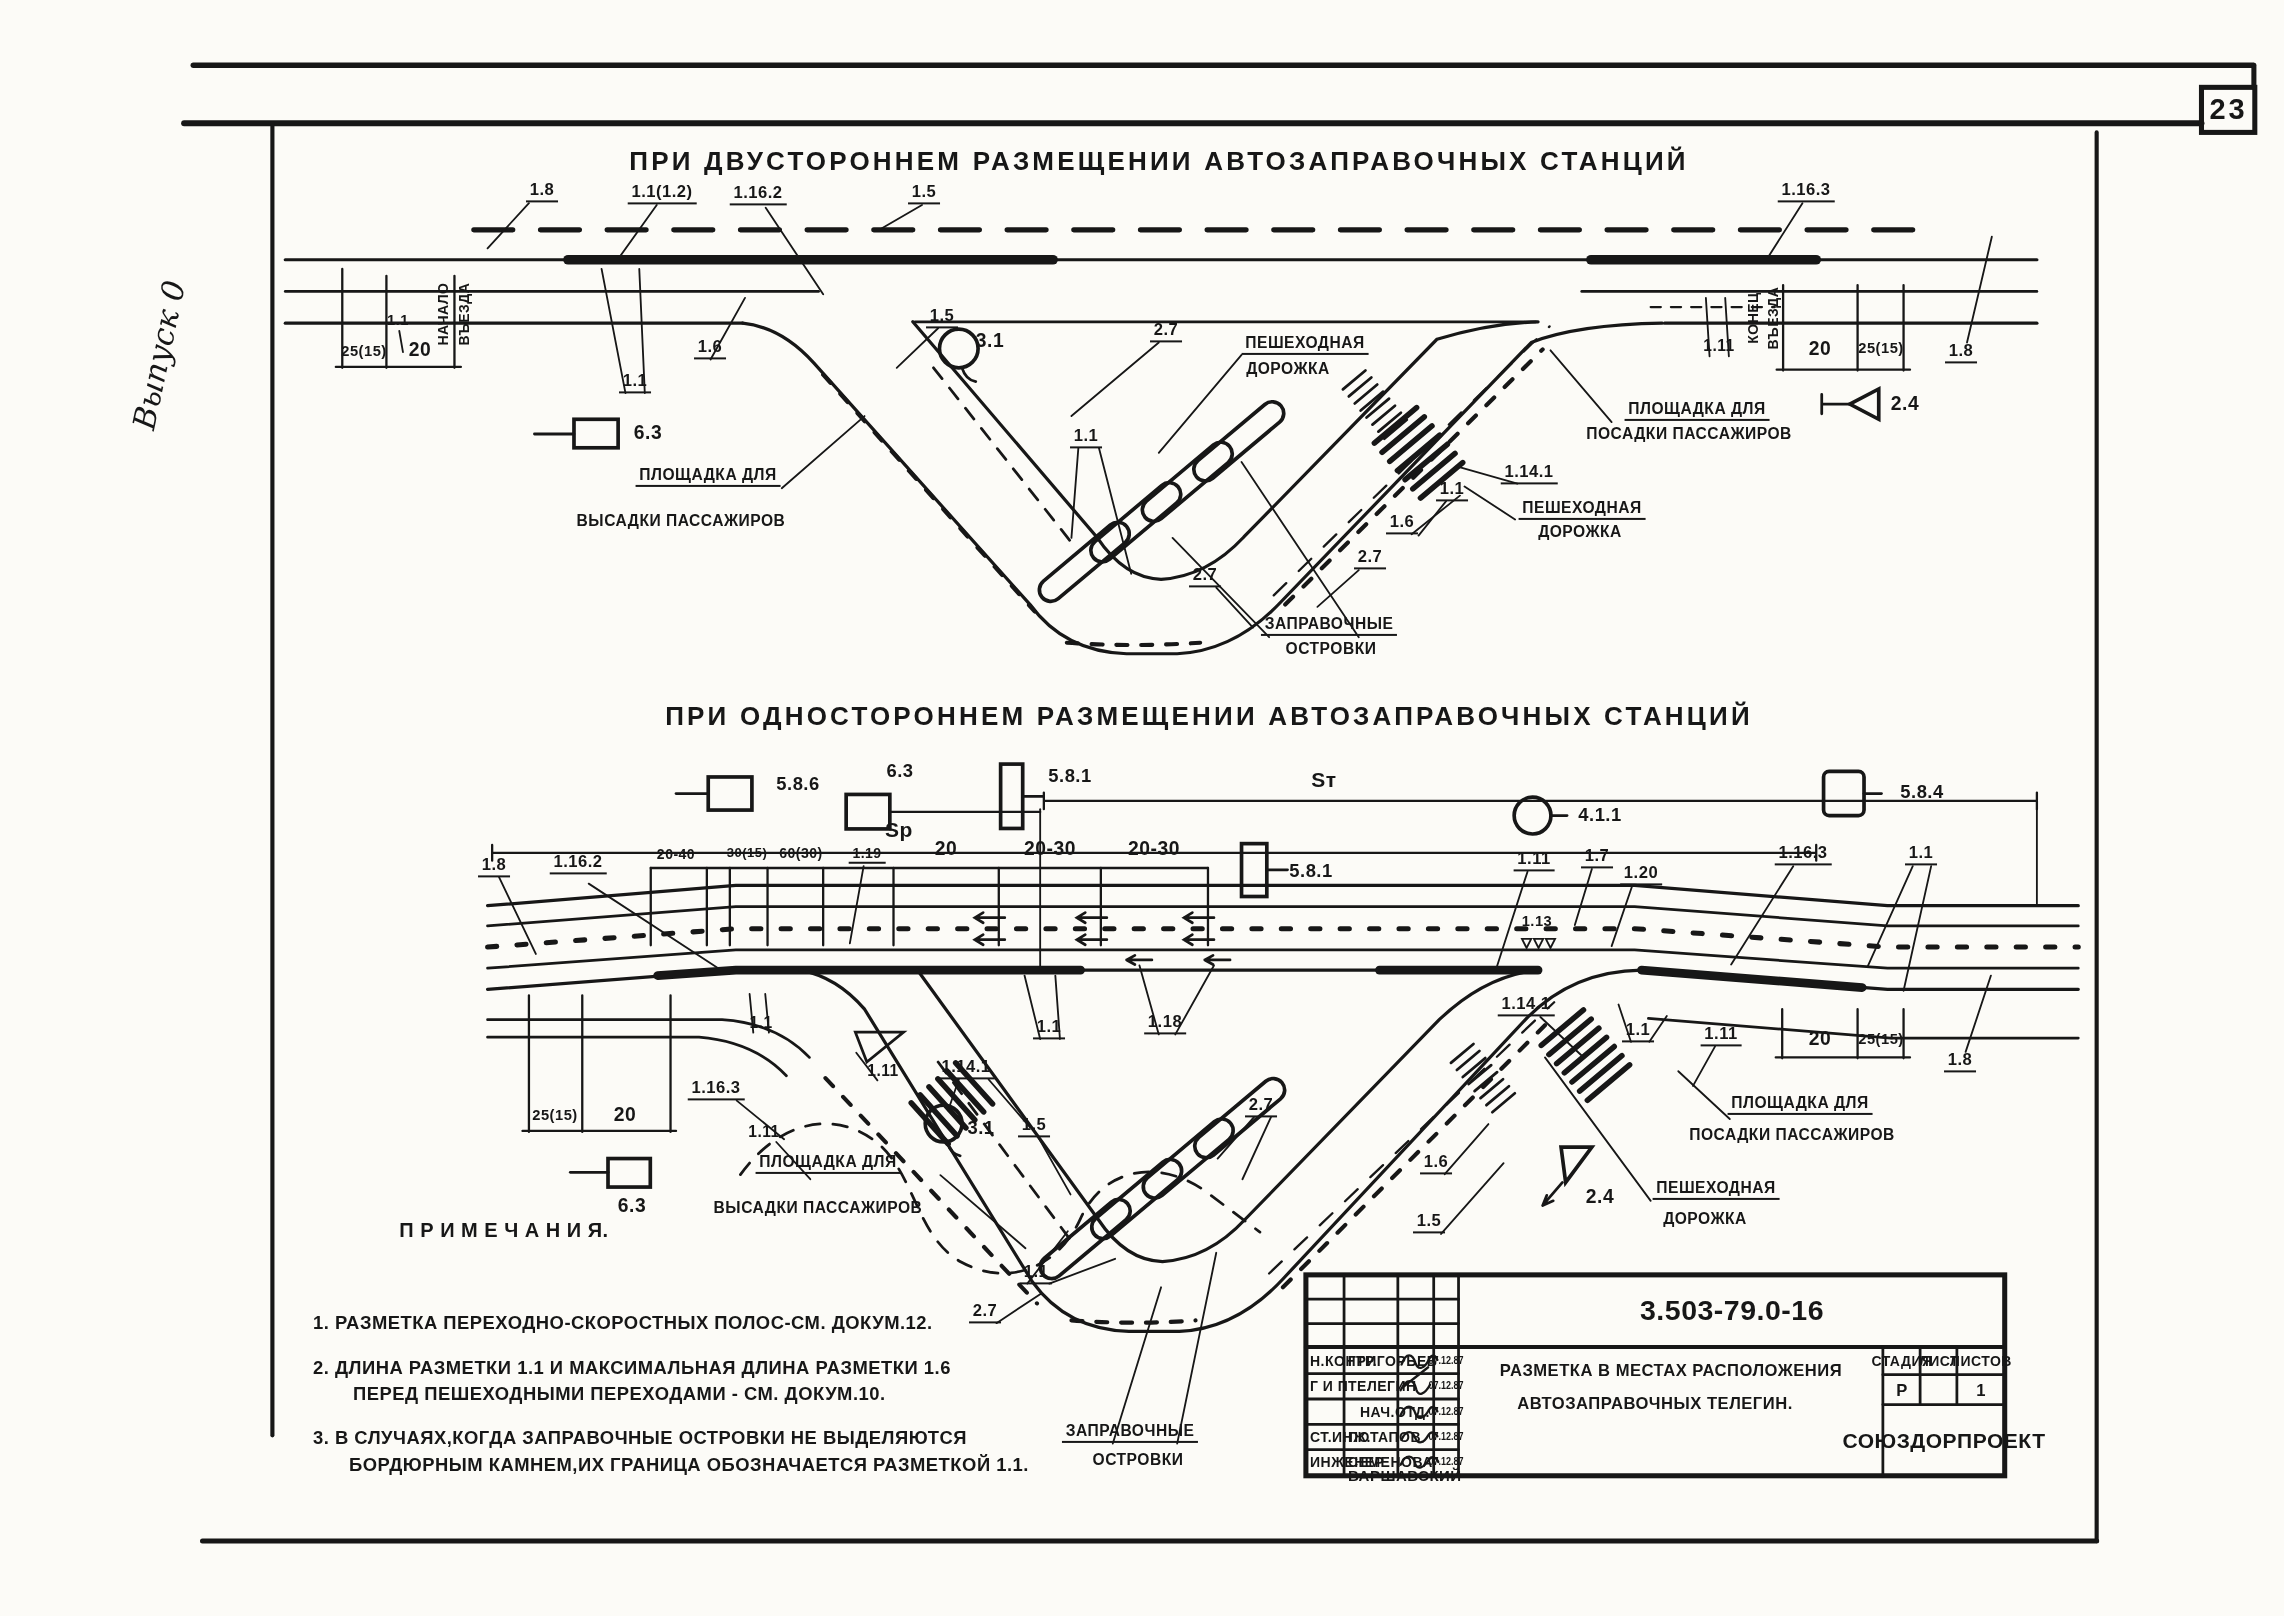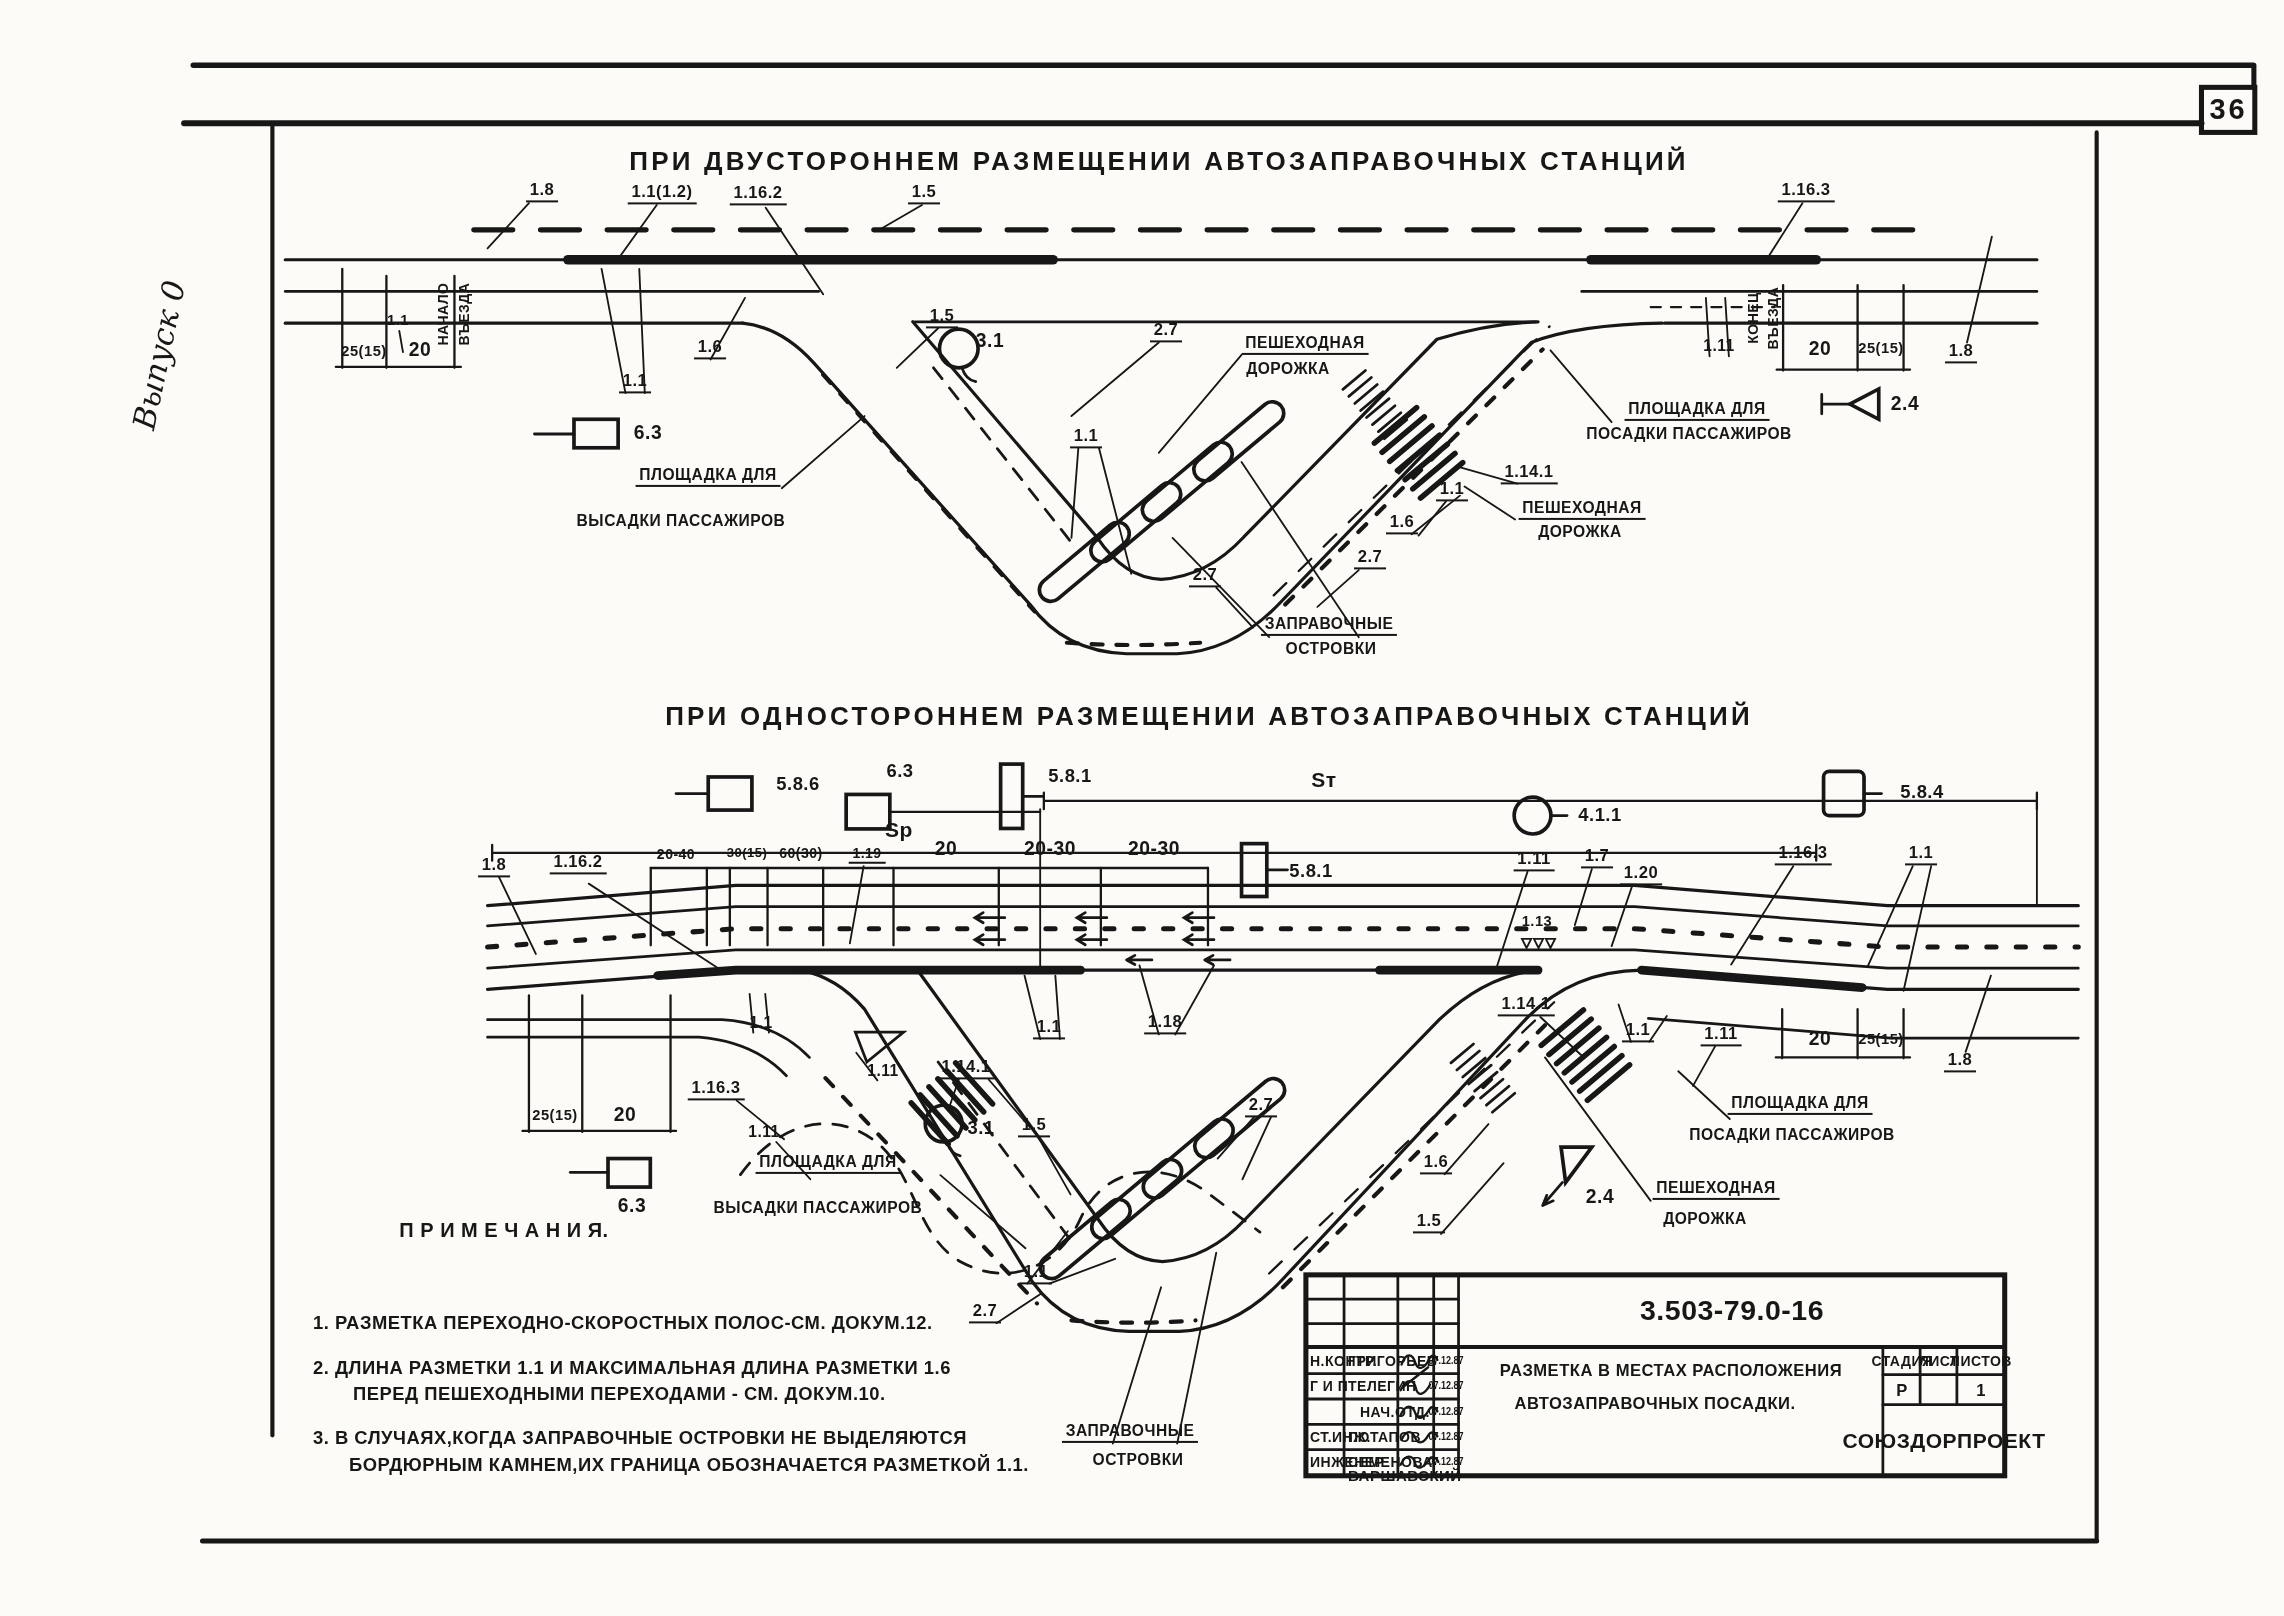--- a/index.html
+++ b/index.html
@@ -277,21 +277,21 @@
 
     <g stroke-width="5">
       <path d="M3048,2968 c10,-28 24,-24 30,-4 c6,18 20,14 30,-8 c6,-12 14,-8 18,2"></path>
       <path d="M3046,3024 c14,-30 30,-22 34,-2 c4,16 18,12 30,-10 M3050,3018 l56,-44"></path>
       <path d="M3046,3078 c12,-26 26,-22 32,-4 c6,16 20,12 30,-8 c6,-10 14,-6 18,4"></path>
       <path d="M3048,3132 c10,-24 24,-20 30,-4 c6,14 18,12 28,-6 c6,-10 14,-8 20,2"></path>
       <path d="M3046,3186 c12,-26 28,-20 32,-2 c4,14 18,10 30,-10 c6,-8 16,-4 20,6"></path>
     </g>
   </svg>
 
-  <div class="pageno">36</div>
+  <div class="pageno">23</div>
 
   <div class="vyp">Выпуск 0</div>
 
   <div id="labels">
       <div class="lb ttl" style="left: 1159px; top: 162px; font-size: 26px;">ПРИ ДВУСТОРОННЕМ РАЗМЕЩЕНИИ АВТОЗАПРАВОЧНЫХ СТАНЦИЙ</div>
       <div class="lb ttl" style="left: 1209px; top: 717px; font-size: 26px;">ПРИ ОДНОСТОРОННЕМ РАЗМЕЩЕНИИ АВТОЗАПРАВОЧНЫХ СТАНЦИЙ</div>
       <div class="lb u" style="left: 542px; top: 192px;">1.8</div>
       <div class="lb u" style="left: 662px; top: 194px;">1.1(1.2)</div>
       <div class="lb u" style="left: 758px; top: 195px;">1.16.2</div>
       <div class="lb u" style="left: 924px; top: 194px;">1.5</div>
@@ -386,21 +386,21 @@
       <div class="lb u" style="left: 1721px; top: 1036px;">1.11</div>
       <div class="lb u" style="left: 1638px; top: 1032px;">1.1</div>
       <div class="lb" style="left: 504px; top: 1230px; font-size: 20px;">П Р И М Е Ч А Н И Я.</div>
       <div class="lb left" style="left: 313px; top: 1323px; font-size: 18.4px;">1. РАЗМЕТКА ПЕРЕХОДНО-СКОРОСТНЫХ ПОЛОС-СМ. ДОКУМ.12.</div>
       <div class="lb left" style="left: 313px; top: 1368px; font-size: 18.4px;">2. ДЛИНА РАЗМЕТКИ 1.1 И МАКСИМАЛЬНАЯ ДЛИНА РАЗМЕТКИ 1.6</div>
       <div class="lb left" style="left: 353px; top: 1394px; font-size: 18.4px;">ПЕРЕД ПЕШЕХОДНЫМИ ПЕРЕХОДАМИ - СМ. ДОКУМ.10.</div>
       <div class="lb left" style="left: 313px; top: 1438px; font-size: 18.4px;">3. В СЛУЧАЯХ,КОГДА ЗАПРАВОЧНЫЕ ОСТРОВКИ НЕ ВЫДЕЛЯЮТСЯ</div>
       <div class="lb left" style="left: 349px; top: 1465px; font-size: 18.4px; text-align: right;">БОРДЮРНЫМ КАМНЕМ,ИХ ГРАНИЦА ОБОЗНАЧАЕТСЯ РАЗМЕТКОЙ 1.1.</div>
       <div class="lb" style="left: 1732px; top: 1311px; font-size: 28.5px;">3.503-79.0-16</div>
       <div class="lb" style="left: 1671px; top: 1371px; font-size: 16.6px;">РАЗМЕТКА В МЕСТАХ РАСПОЛОЖЕНИЯ</div>
-      <div class="lb" style="left: 1655px; top: 1404px; font-size: 16.6px;">АВТОЗАПРАВОЧНЫХ ПОСАДКИ.</div>
+      <div class="lb" style="left: 1655px; top: 1404px; font-size: 16.6px;">АВТОЗАПРАВОЧНЫХ ТЕЛЕГИН.</div>
       <div class="lb" style="left: 1902px; top: 1361px; font-size: 14px;">СТАДИЯ</div>
       <div class="lb" style="left: 1939px; top: 1361px; font-size: 14px;">ЛИСТ</div>
       <div class="lb" style="left: 1981px; top: 1361px; font-size: 14px;">ЛИСТОВ</div>
       <div class="lb" style="left: 1902px; top: 1391px; font-size: 16.6px;">Р</div>
       <div class="lb" style="left: 1981px; top: 1391px; font-size: 16.6px;">1</div>
       <div class="lb" style="left: 1944px; top: 1441px; font-size: 21px;">СОЮЗДОРПРОЕКТ</div>
     </div>
 
   <div id="tb-rows">
       <div class="lb left" style="left: 1310px; top: 1361px; font-size: 14px;">Н.КОНТР.</div>

